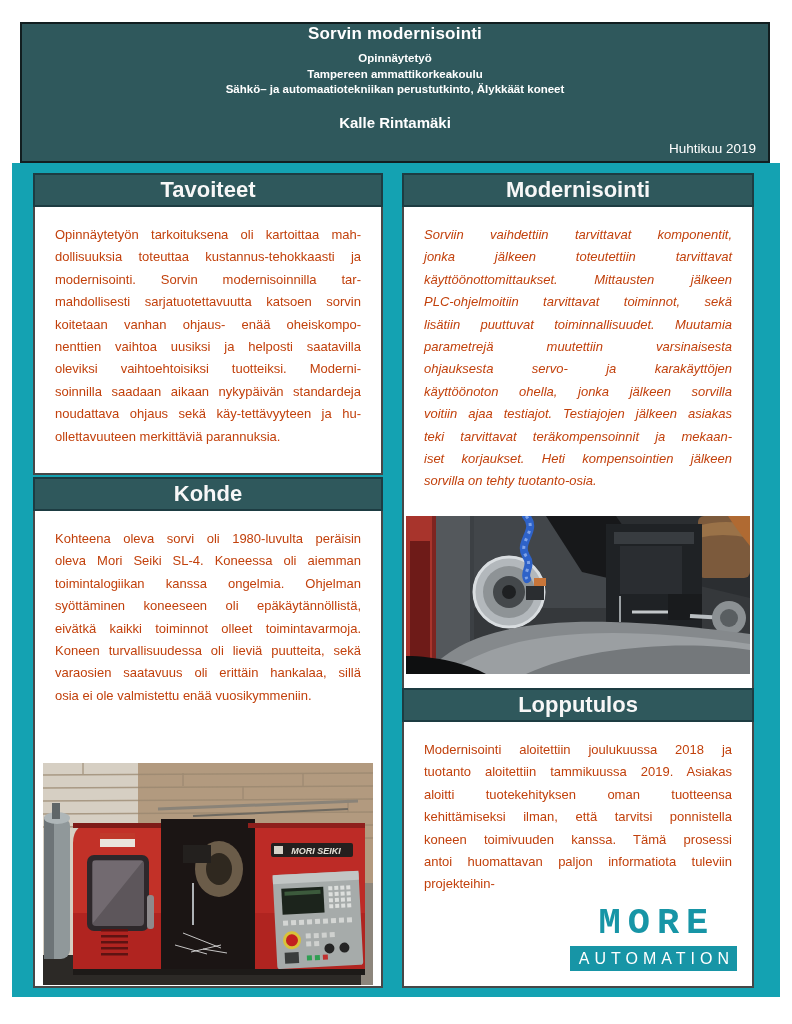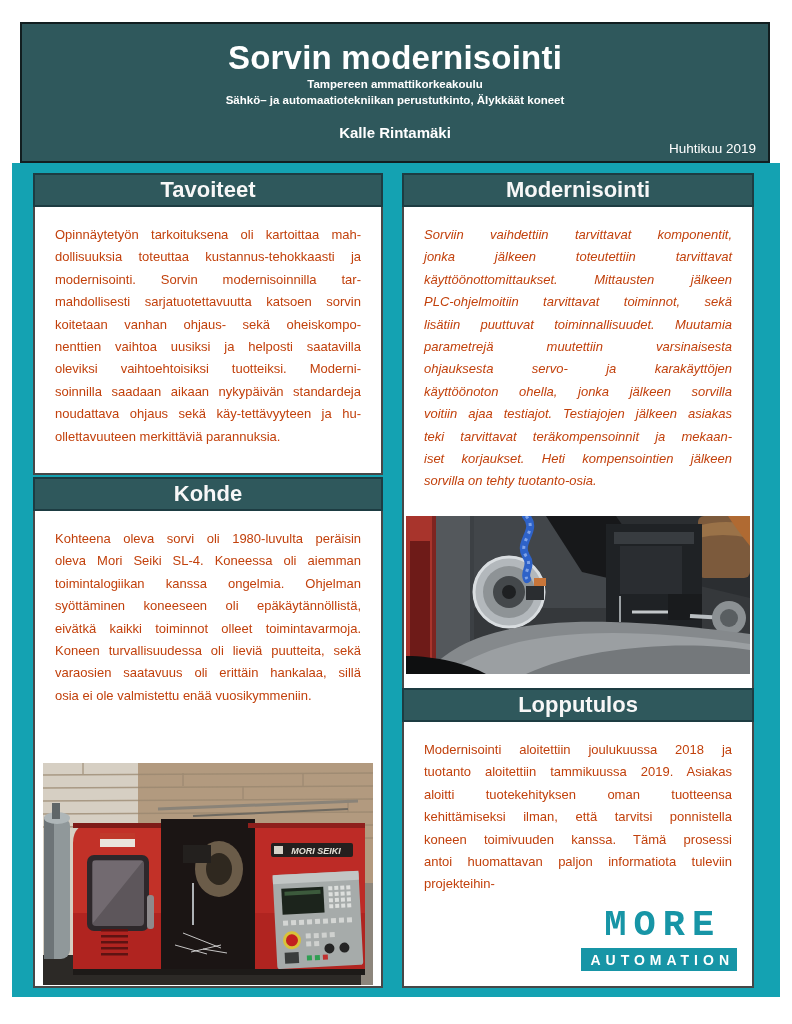--- a/index.html
+++ b/index.html
@@ -9,21 +9,21 @@
     background:#ffffff; overflow:hidden;
     font-family:"Liberation Sans","DejaVu Sans",sans-serif;
   }
   .frame { position:absolute; left:12px; top:163px; width:768px; height:834px; background:#14a2b2; }
 
   
   .poster-header {
     position:absolute; left:20px; top:22px; width:750px; height:141px;
     background:#2f585c; border:2px solid #121e20; color:#fff; text-align:center;
   }
-  .poster-title { font-size:33px; font-weight:bold; margin-top:15px; letter-spacing:.2px; }
+  .poster-title { font-size:17px; font-weight:bold; letter-spacing:.2px; }
   .poster-sub { font-size:11.5px; font-weight:bold; line-height:15.5px; }
   .poster-sub.first { margin-top:7px; }
   .poster-author { font-size:15px; font-weight:bold; margin-top:16px; }
   .poster-date { position:absolute; right:12px; bottom:5px; font-size:13.5px; }
 
   
   .card { position:absolute; }
   .card-bar {
     height:34px; background:#2f585c; border:2px solid #1d3c42;
     color:#f7f7f7; font-size:22px; font-weight:bold; text-align:center; line-height:30px;
@@ -48,47 +48,48 @@
   .photo-lathe { left:8px; top:252px; width:330px; height:222px; }
 
   
   .logo { position:absolute; right:15px; bottom:15px; text-align:center; }
   .logo-more {
     font-size:37px; font-weight:800; color:#1795a6;
     letter-spacing:7px; margin-right:-7px; line-height:1.05; font-family:Liberation Mono, monospace;
   }
   .logo-bar {
     margin-top:3px; background:#1795a6; color:#ffffff;
-    font-size:14px; font-weight:bold; letter-spacing:5px;
+    font-size:16px; font-weight:normal; letter-spacing:5px;
     padding:4px 3px 3px 9px; text-align:center;
   }
 </style>
 </head>
 <body>
 
 <div class="page">
   <div class="frame"></div>
 
   <header class="poster-header">
     <div class="poster-title">Sorvin modernisointi</div>
+    <div class="poster-sub first">Opinnäytetyö</div>
     <div class="poster-sub">Tampereen ammattikorkeakoulu</div>
     <div class="poster-sub">Sähkö– ja automaatiotekniikan perustutkinto, Älykkäät koneet</div>
     <div class="poster-author">Kalle Rintamäki</div>
     <div class="poster-date">Huhtikuu 2019</div>
   </header>
 
   <section class="card card-t">
     <div class="card-bar">Tavoiteet</div>
     <div class="card-body">
       <div class="para">
           <div class="jline">Opinnäytetyön tarkoituksena oli kartoittaa mah-</div>
           <div class="jline">dollisuuksia toteuttaa kustannus-tehokkaasti ja</div>
           <div class="jline">modernisointi. Sorvin modernisoinnilla tar-</div>
           <div class="jline">mahdollisesti sarjatuotettavuutta katsoen sorvin</div>
-          <div class="jline">koitetaan vanhan ohjaus- sekä oheiskompo-</div>
+          <div class="jline">koitetaan vanhan ohjaus- enää oheiskompo-</div>
           <div class="jline">nenttien vaihtoa uusiksi ja helposti saatavilla</div>
           <div class="jline">oleviksi vaihtoehtoisiksi tuotteiksi. Moderni-</div>
           <div class="jline">soinnilla saadaan aikaan nykypäivän standardeja</div>
           <div class="jline">noudattava ohjaus sekä käy-tettävyyteen ja hu-</div>
           <div class="jline">ollettavuuteen merkittäviä parannuksia.</div>
         </div>
     </div>
   </section>
 
   <section class="card card-k">

